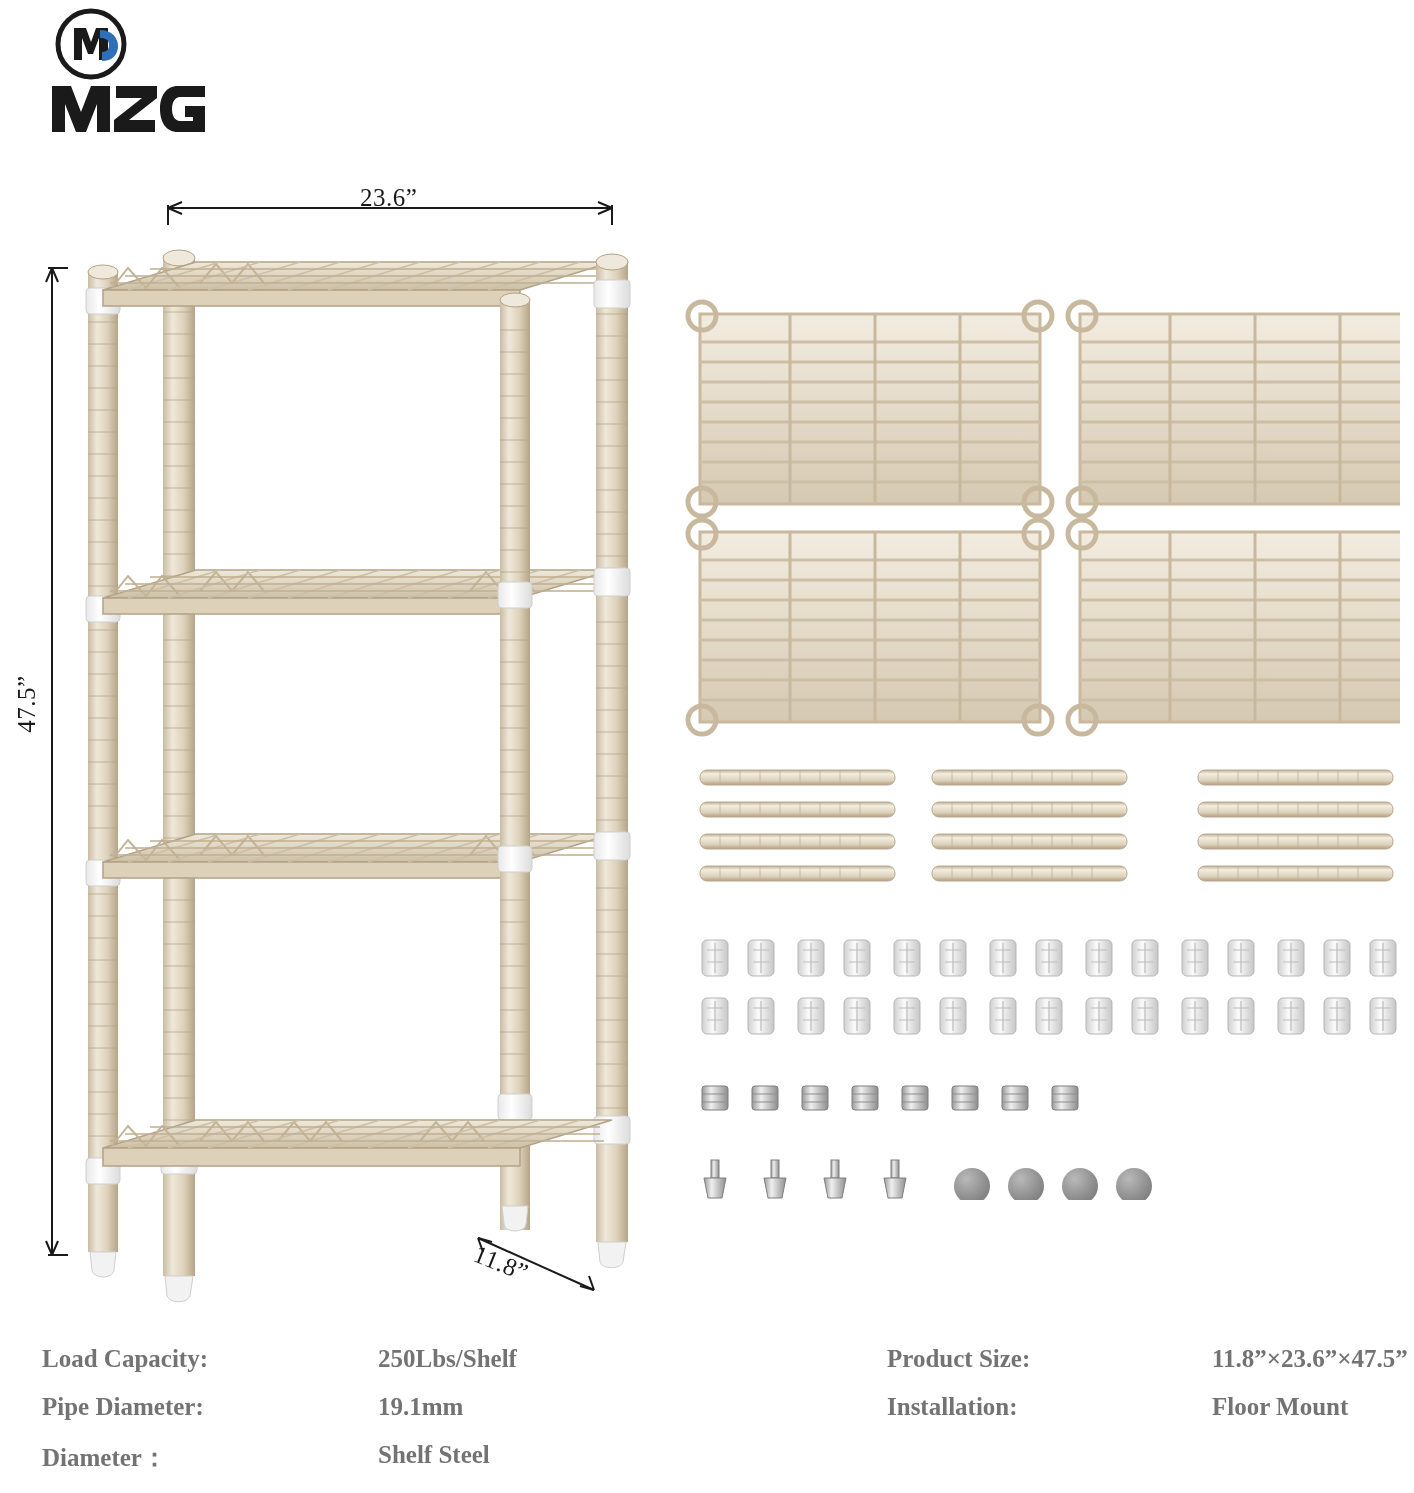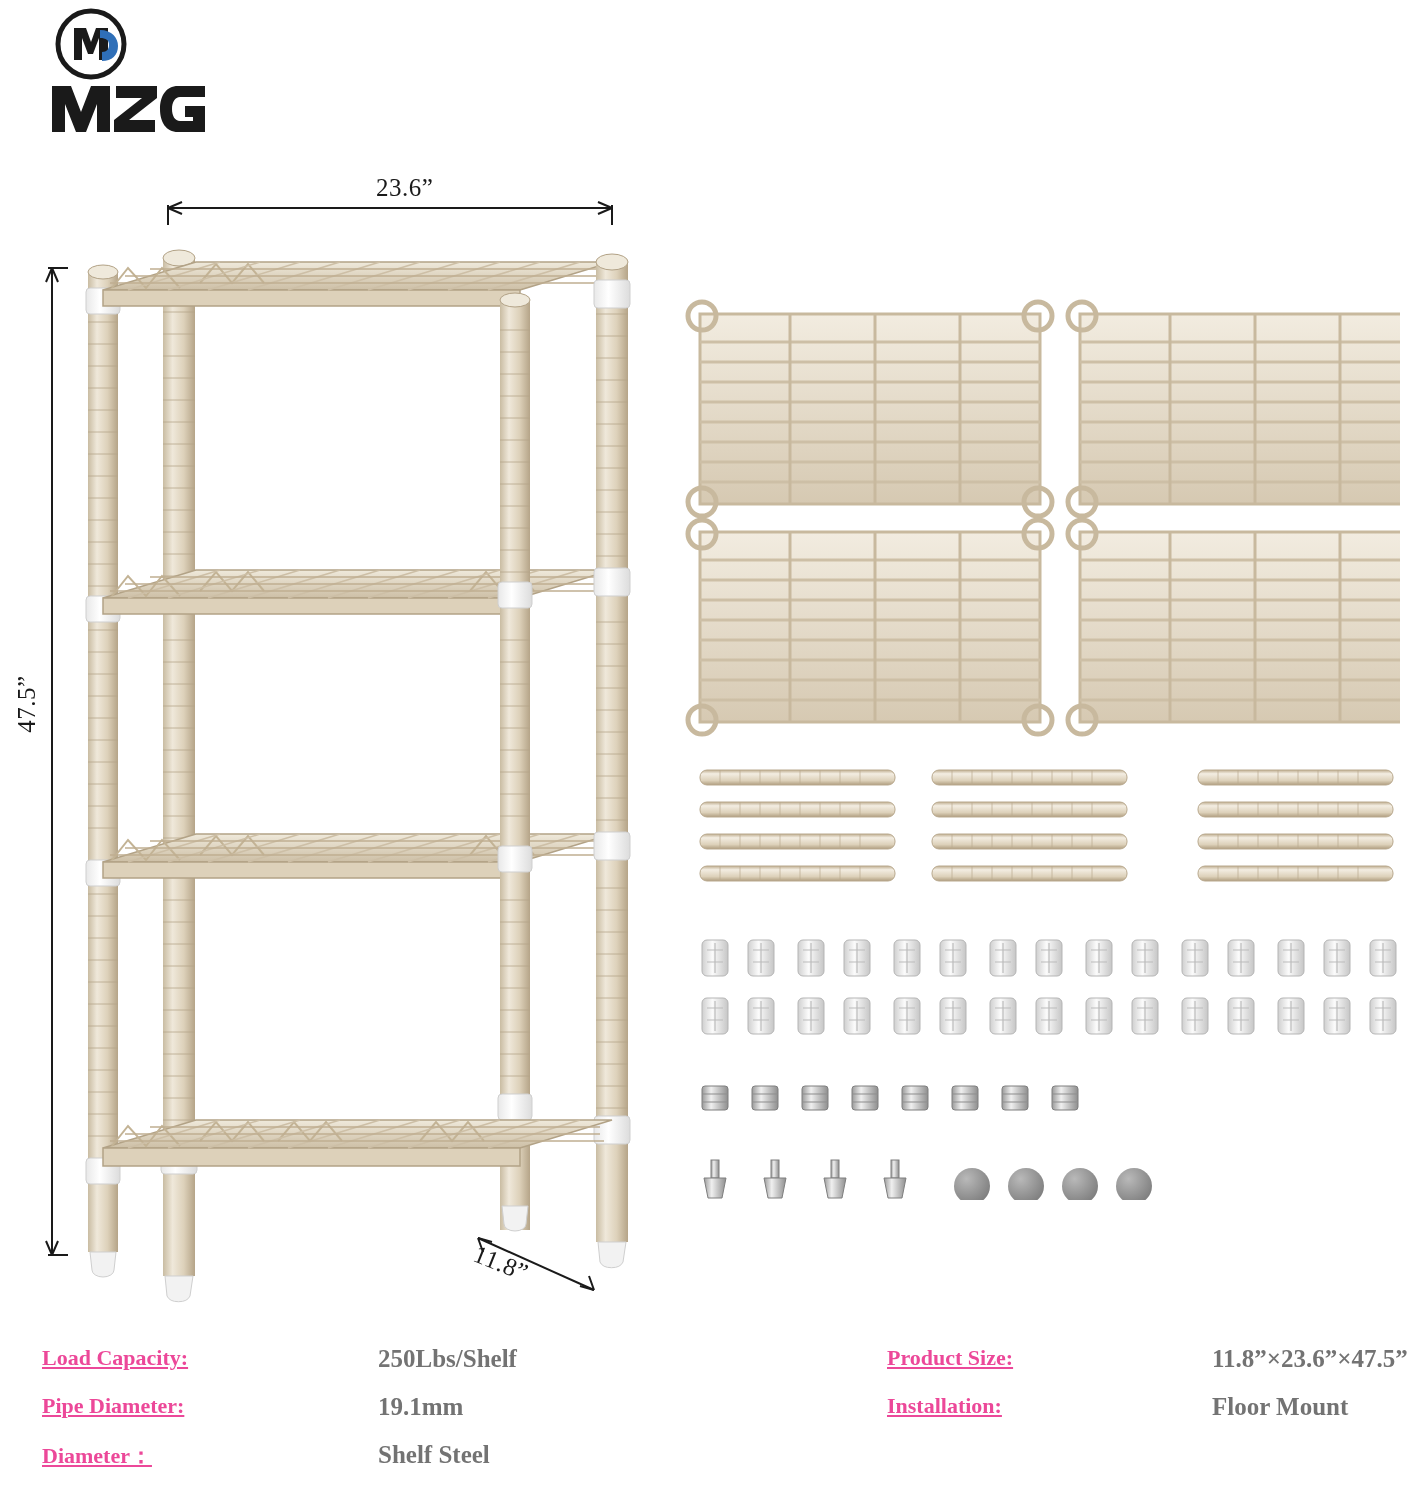--- a/index.html
+++ b/index.html
@@ -27,21 +27,21 @@
   .logo svg { display: block; }
 
   
   .dim-label {
     position: absolute;
     font-family: "Liberation Serif", serif;
     font-size: 25px;
     color: #1a1a1a;
     letter-spacing: 0.5px;
   }
-  .dim-top { left: 360px; top: 174px; margin-left: 16px; }
+  .dim-top { left: 360px; top: 184px; }
   .dim-left {
     left: -18px; top: 690px;
     transform: rotate(-90deg);
     transform-origin: center center;
     width: 90px;
     text-align: center;
   }
   .dim-depth {
     left: 480px; top: 1240px;
     transform: rotate(22deg);
@@ -57,24 +57,23 @@
     position: absolute;
     left: 0; top: 1345px;
     width: 1414px;
     height: 150px;
   }
   .spec-row { position: relative; height: 48px; }
   .spec-key {
     position: absolute;
     font-family: "Liberation Serif", serif;
     font-weight: bold;
-    font-size: 22px;
-    color: #ec4899;
+    font-size: 25px;
+    color: #737373;
     white-space: nowrap;
-    text-decoration: underline;
   }
   .spec-val {
     position: absolute;
     font-family: "Liberation Serif", serif;
     font-weight: bold;
     font-size: 25px;
     color: #737373;
     white-space: nowrap;
   }
   .col-l-key { left: 42px; }

